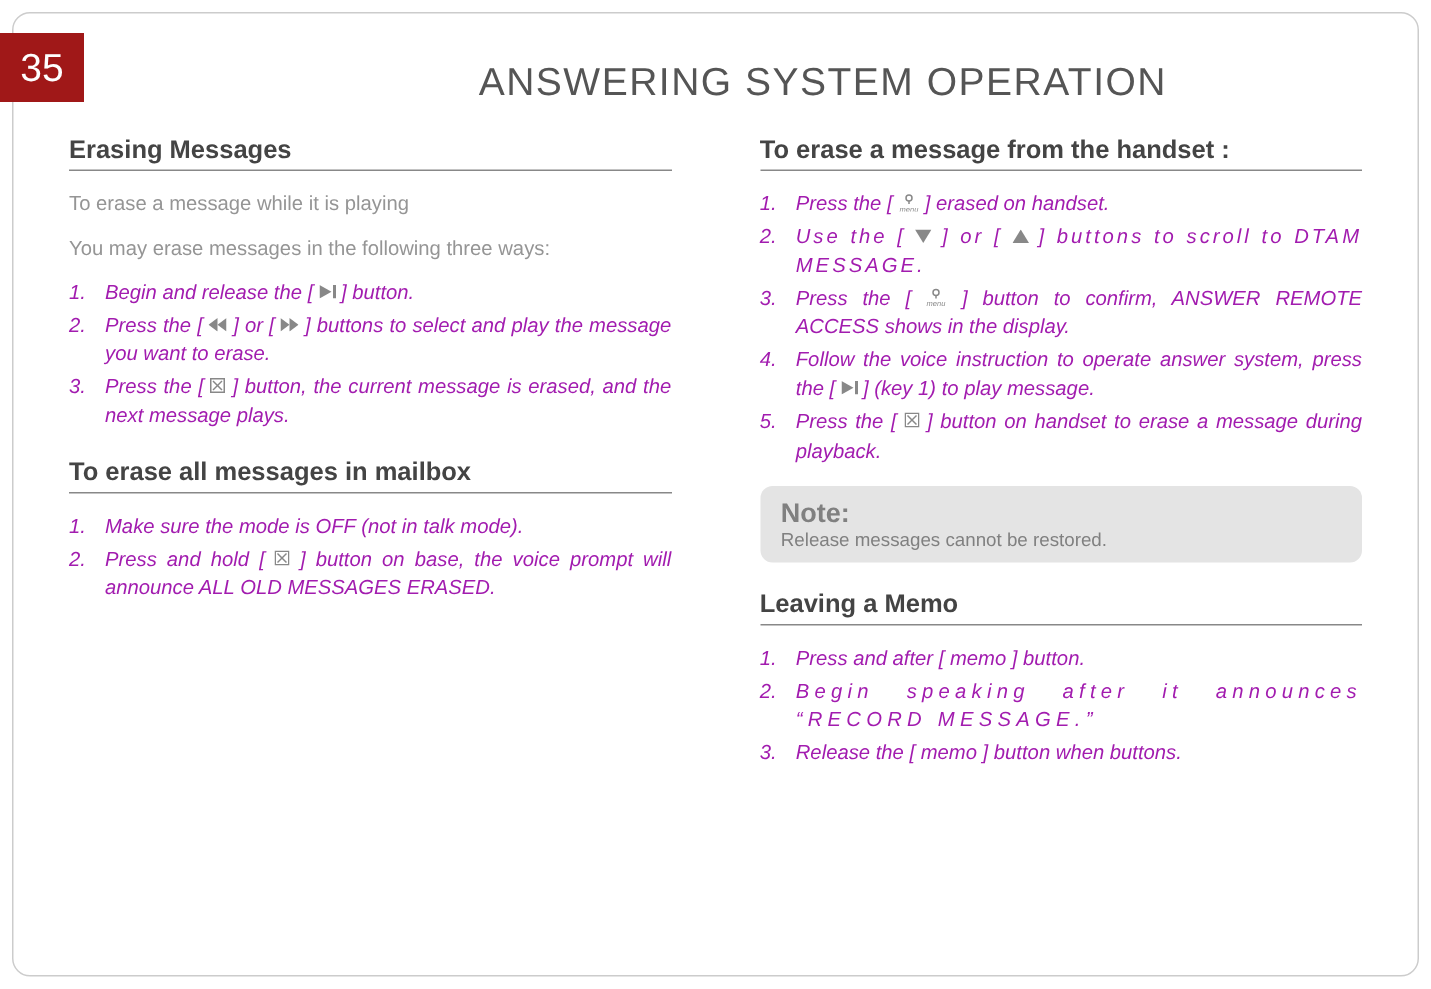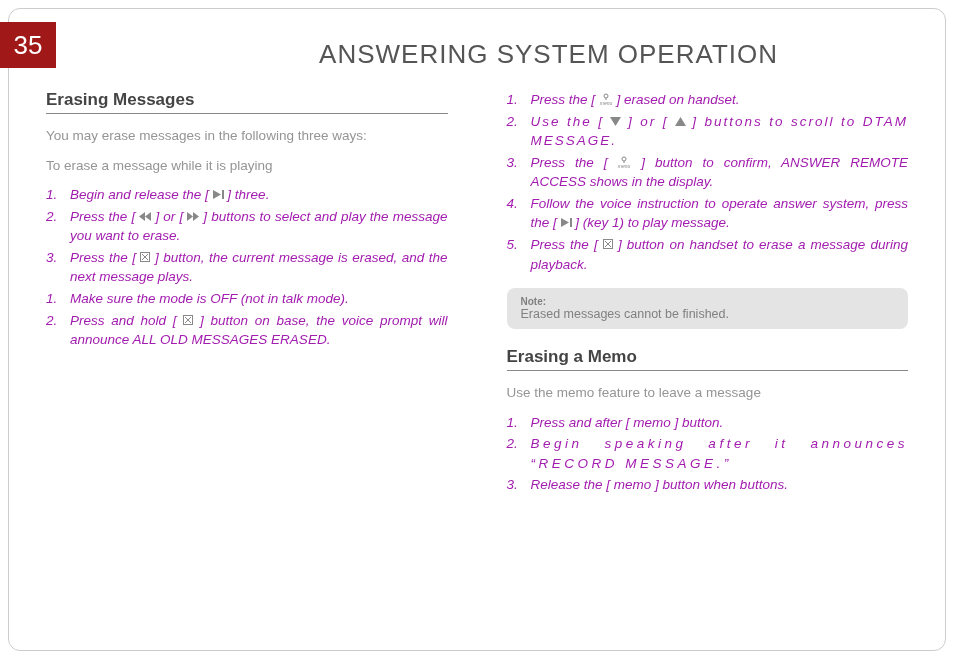--- a/index.html
+++ b/index.html
@@ -124,21 +124,21 @@
     letter-spacing: 3.5px;
   }
   .note-box {
     background: #e4e4e4;
     border-radius: 8px;
     padding: 8px 14px;
     margin-top: 14px;
     margin-bottom: 18px;
   }
   .note-label {
-    font-size: 10px;
+    font-size: 18px;
     font-weight: bold;
     color: #808080;
   }
   .note-text {
     font-size: 12.5px;
     color: #808080;
   }
   .title-mask {
     position: absolute;
     top: 26px;
@@ -161,60 +161,62 @@
   <span class="header-title">ANSWERING SYSTEM OPERATION</span>
 </div>
 <div class="header">
   <div class="page-number-box">35</div>
 </div>
 
 <div class="content">
 
   <div class="col">
     <h2 class="section-heading">Erasing Messages</h2>
+    <p class="intro-text">To erase a message while it is playing</p>
     <p class="intro-text">You may erase messages in the following three ways:</p>
-    <p class="intro-text">To erase a message while it is playing</p>
     <ol>
       <li>
         <span>Begin and release the [ </span><span class="icon"><svg width="11" height="9">
               <polygon points="0,0 8,4.5 0,9" fill="#888"></polygon>
               <rect x="9" y="0" width="2" height="9" fill="#888"></rect>
-            </svg></span><span> ] three.</span>
+            </svg></span><span> ] button.</span>
       </li>
       <li>
         <span>Press the [ </span><span class="icon"><svg width="12" height="9">
               <polygon points="6,0 0,4.5 6,9" fill="#888"></polygon>
               <polygon points="12,0 6,4.5 12,9" fill="#888"></polygon>
             </svg></span><span> ] or [ </span><span class="icon"><svg width="12" height="9">
               <polygon points="0,0 6,4.5 0,9" fill="#888"></polygon>
               <polygon points="6,0 12,4.5 6,9" fill="#888"></polygon>
             </svg></span><span> ] buttons to select and play the message you want to erase.</span>
       </li>
       <li>
         <span>Press the [ </span><span class="icon"><svg width="10" height="10">
               <rect x="0.5" y="0.5" width="9" height="9" fill="none" stroke="#888" stroke-width="1"></rect>
               <line x1="2" y1="2" x2="8" y2="8" stroke="#888" stroke-width="1"></line>
               <line x1="8" y1="2" x2="2" y2="8" stroke="#888" stroke-width="1"></line>
             </svg></span><span> ] button, the current message is erased, and the next message plays.</span>
       </li>
     </ol>
 
+    <h2 class="section-heading spaced">To erase all messages in mailbox</h2>
     <ol>
       <li>Make sure the mode is OFF (not in talk mode).</li>
       <li>
         <span>Press and hold [ </span><span class="icon"><svg width="10" height="10">
               <rect x="0.5" y="0.5" width="9" height="9" fill="none" stroke="#888" stroke-width="1"></rect>
               <line x1="2" y1="2" x2="8" y2="8" stroke="#888" stroke-width="1"></line>
               <line x1="8" y1="2" x2="2" y2="8" stroke="#888" stroke-width="1"></line>
             </svg></span><span> ] button on base, the voice prompt will announce ALL OLD MESSAGES ERASED.</span>
       </li>
     </ol>
   </div>
 
   <div class="col">
+    <h2 class="section-heading">To erase a message from the handset :</h2>
     <ol>
       <li>
         <span>Press the [ </span><span class="icon"><svg width="14" height="12">
               <circle cx="7" cy="3" r="2" fill="none" stroke="#888" stroke-width="1"></circle>
               <line x1="7" y1="5" x2="7" y2="7" stroke="#888" stroke-width="1"></line>
               <text x="7" y="12" font-size="5" fill="#888" text-anchor="middle" font-family="Arial">menu</text>
             </svg></span><span> ] erased on handset.</span>
       </li>
       <li>
         <span class="ls-wide">Use the [ </span><span class="icon"><svg width="11" height="9">
@@ -240,24 +242,23 @@
         <span>Press the [ </span><span class="icon"><svg width="10" height="10">
               <rect x="0.5" y="0.5" width="9" height="9" fill="none" stroke="#888" stroke-width="1"></rect>
               <line x1="2" y1="2" x2="8" y2="8" stroke="#888" stroke-width="1"></line>
               <line x1="8" y1="2" x2="2" y2="8" stroke="#888" stroke-width="1"></line>
             </svg></span><span> ] button on handset to erase a message during playback.</span>
       </li>
     </ol>
 
     <div class="note-box">
       <div class="note-label">Note:</div>
-      <div class="note-text">Erased messages cannot be finished.</div>
+      <div class="note-text">Release messages cannot be restored.</div>
     </div>
 
-    <h2 class="section-heading">Erasing a Memo</h2>
-    <p class="intro-text">Use the memo feature to leave a message</p>
+    <h2 class="section-heading">Leaving a Memo</h2>
     <ol>
       <li>Press and after [ memo ] button.</li>
       <li><span class="ls-wider">Begin speaking after it announces “RECORD MESSAGE.”</span></li>
       <li>Release the [ memo ] button when buttons.</li>
     </ol>
   </div>
 </div>
 
 </body></html>

